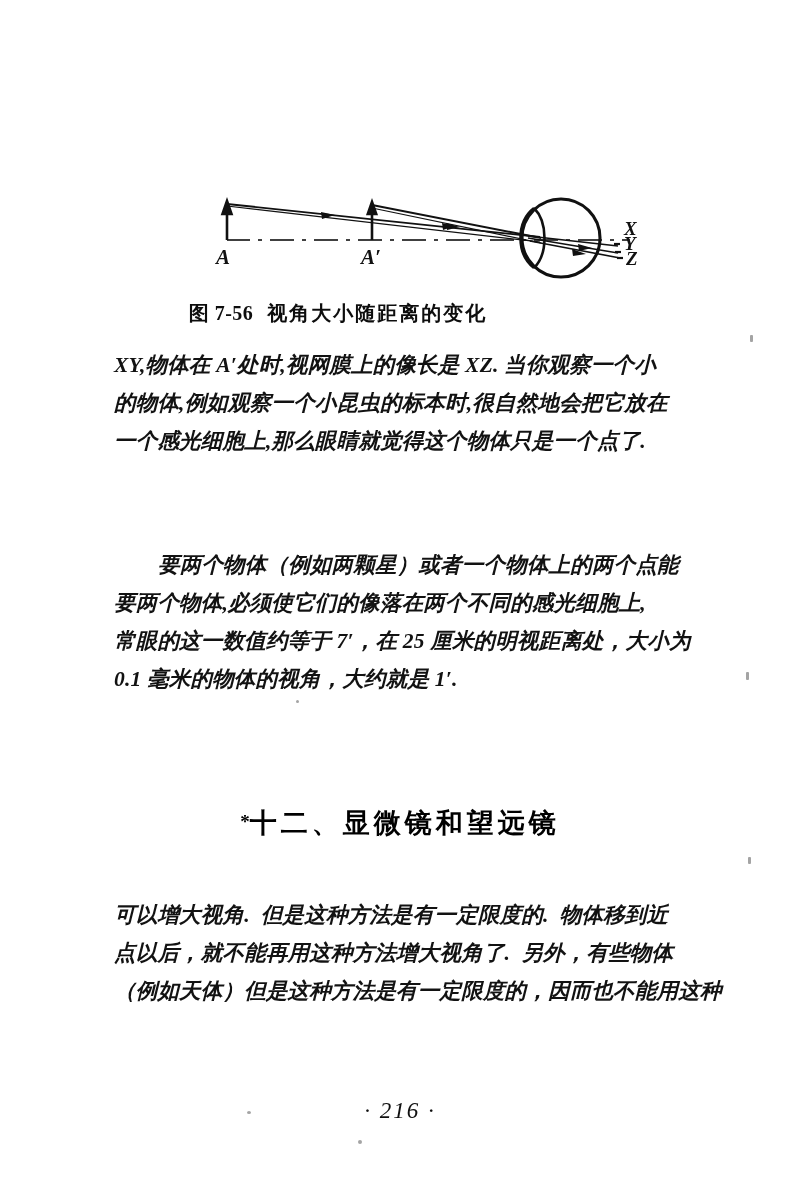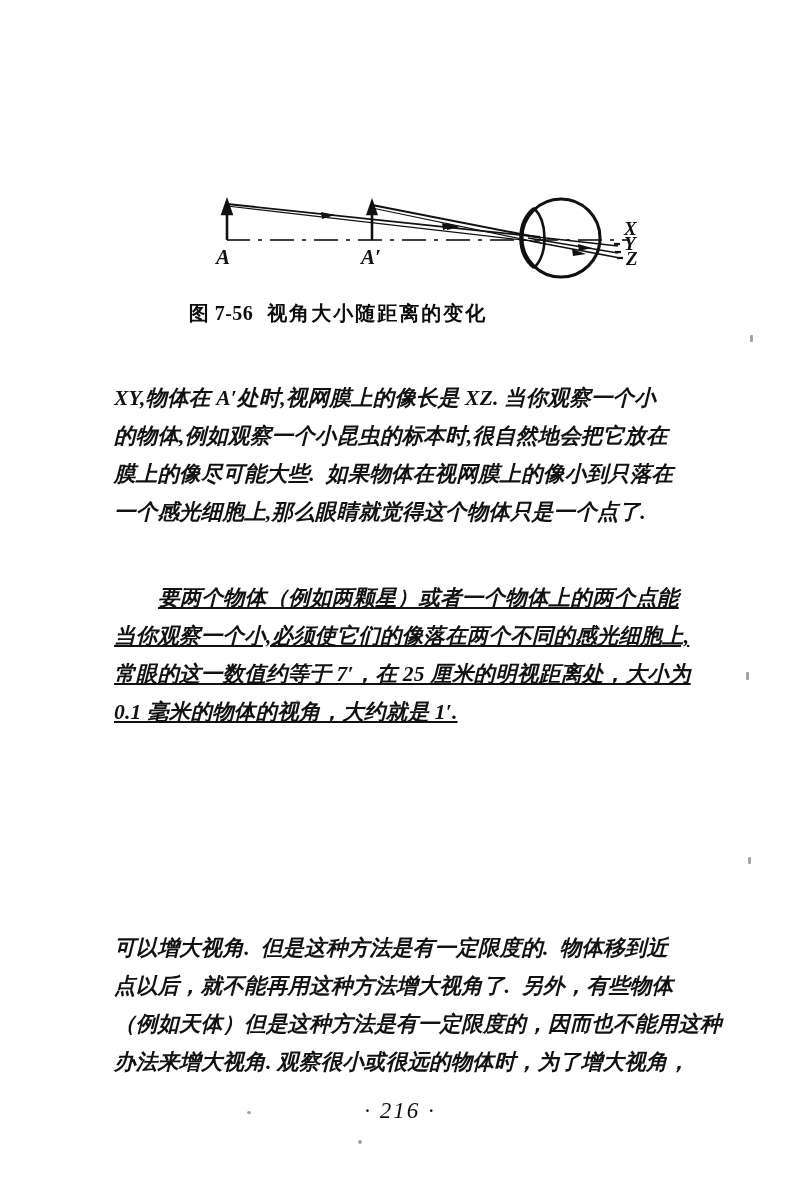--- a/index.html
+++ b/index.html
@@ -44,21 +44,20 @@
   }
   #figure-caption .cap-txt {
     letter-spacing: 2px;
   }
 
   
   .textblock {
     position: absolute;
     left: 114px;
     width: 580px;
-    margin-top: 33px;
   }
   .tline {
     height: 38px;
     line-height: 38px;
     font-size: 21.5px;
     font-style: italic;
     font-weight: 600;
     white-space: pre;
     color: #121212;
     letter-spacing: 0.2px;
@@ -198,37 +197,38 @@
     </svg>
   </div>
 
   <div id="figure-caption">
     <span class="cap-num">图 7-56</span><span class="cap-txt">视角大小随距离的变化</span>
   </div>
 
   <div class="textblock" id="para-1" style="top:346px;">
     <div class="tline">XY,物体在 A′处时,视网膜上的像长是 XZ. 当你观察一个小</div>
     <div class="tline">的物体,例如观察一个小昆虫的标本时,很自然地会把它放在</div>
-    <div class="tline">膜上的像尽可能大些.  如果物体在视网膜上的像小到只落在</div>
     <div class="tline">一个感光细胞上,那么眼睛就觉得这个物体只是一个点了.</div>
   </div>
 
-  <div class="textblock" id="para-2" style="top:546px;text-decoration:underline;">
+  <div class="textblock" id="para-2" style="top:546px;">
     <div class="tline indent">要两个物体（例如两颗星）或者一个物体上的两个点能</div>
-    <div class="tline">当你观察一个小,必须使它们的像落在两个不同的感光细胞上,</div>
+    <div class="tline">要两个物体,必须使它们的像落在两个不同的感光细胞上,</div>
     <div class="tline">常眼的这一数值约等于 7′，在 25 厘米的明视距离处，大小为</div>
     <div class="tline">0.1 毫米的物体的视角，大约就是 1′.</div>
   </div>
 
+  <div id="section-heading">
+    <span class="star">*</span><span>十二、显微镜和望远镜</span>
+  </div>
 
   <div class="textblock" id="para-3" style="top:896px;">
     <div class="tline">可以增大视角.  但是这种方法是有一定限度的.  物体移到近</div>
     <div class="tline">点以后，就不能再用这种方法增大视角了.  另外，有些物体</div>
     <div class="tline">（例如天体）但是这种方法是有一定限度的，因而也不能用这种</div>
-    <div class="tline">办法来增大视角. 观察很小或很远的物体时，为了增大视角，</div>
   </div>
 
   <div id="page-number">· 216 ·</div>
 
   <span class="speck" style="left:750px;top:335px;width:3px;height:7px;border-radius:1px;"></span>
   <span class="speck" style="left:746px;top:672px;width:3px;height:8px;border-radius:1px;"></span>
   <span class="speck" style="left:748px;top:857px;width:3px;height:7px;border-radius:1px;"></span>
   <span class="speck" style="left:296px;top:700px;width:3px;height:3px;"></span>
   <span class="speck" style="left:247px;top:1111px;width:4px;height:3px;"></span>
   <span class="speck" style="left:358px;top:1140px;width:4px;height:4px;"></span>

